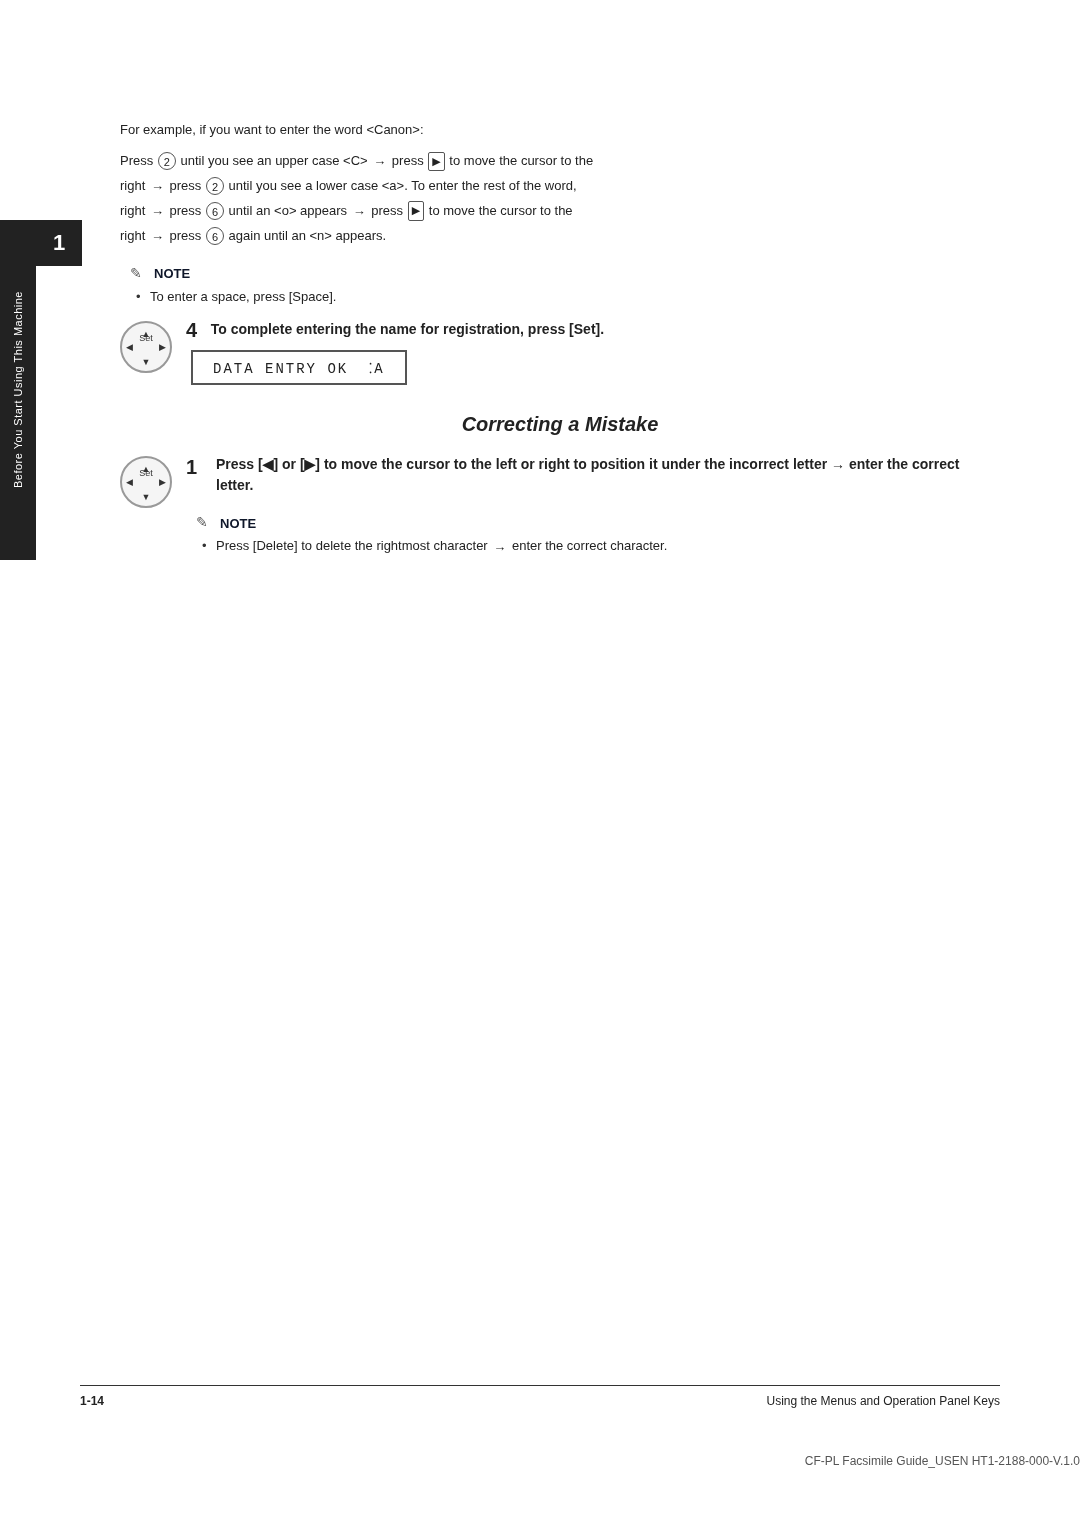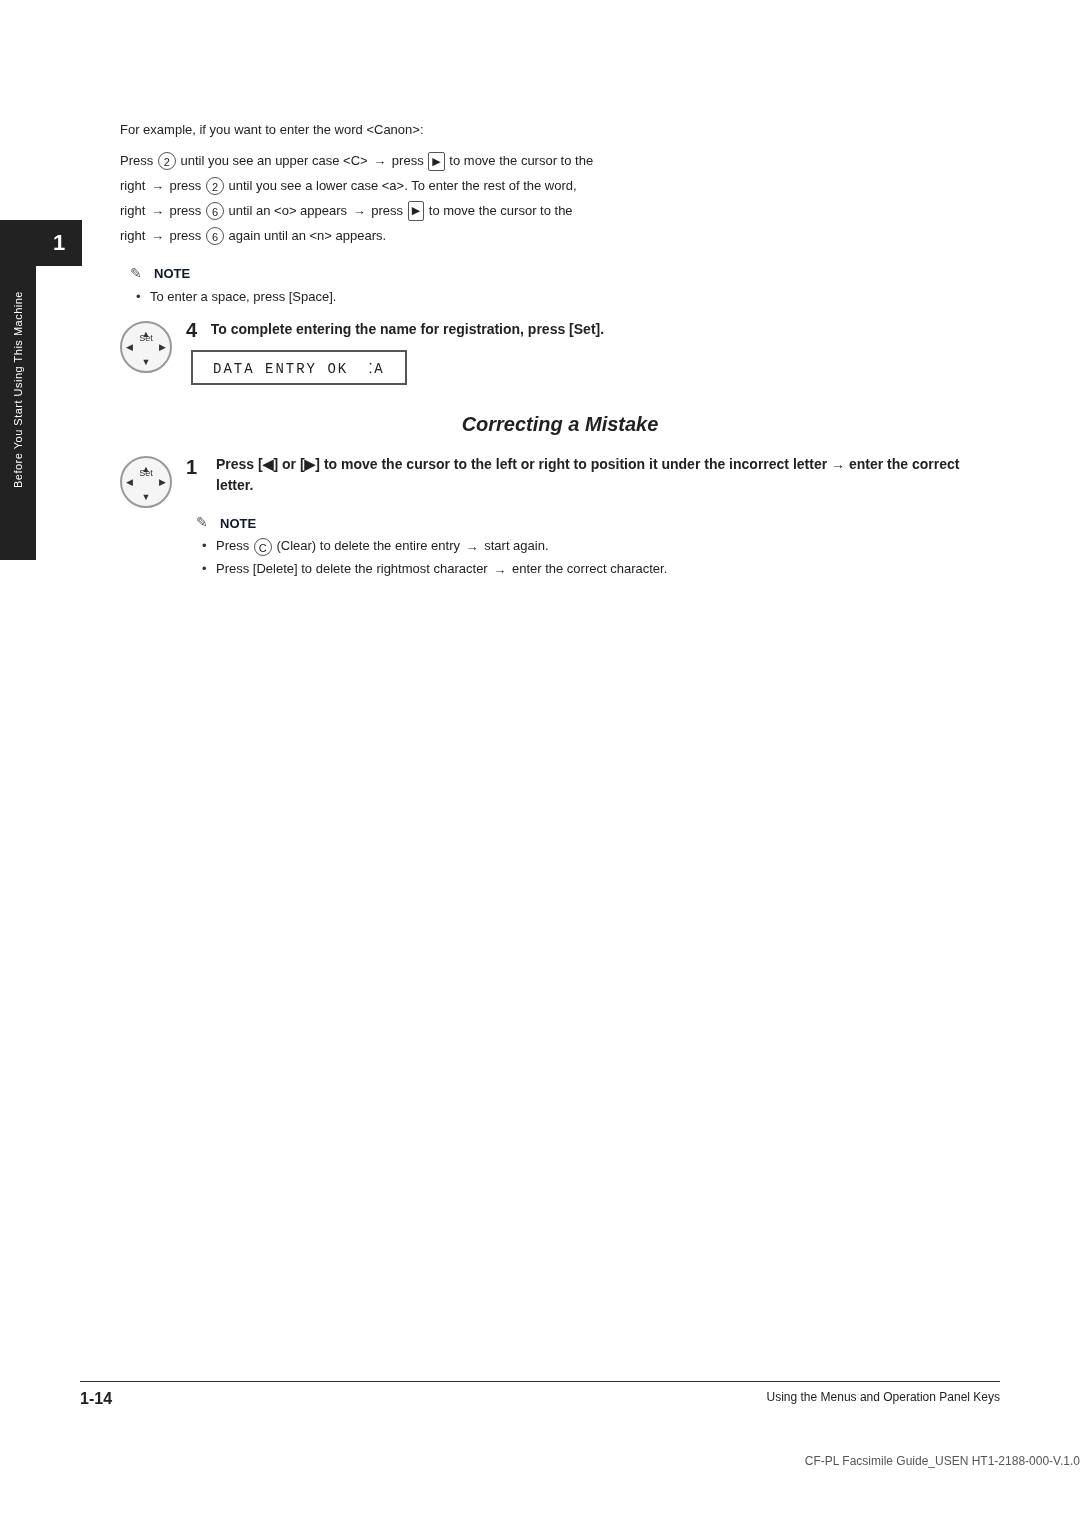--- a/index.html
+++ b/index.html
@@ -265,21 +265,21 @@
       bottom: 120px;
       left: 80px;
       right: 80px;
       border-top: 1.5px solid #333;
       padding-top: 8px;
       display: flex;
       justify-content: space-between;
       align-items: flex-start;
     }
     .footer-page {
-      font-size: 16px;
+      font-size: 12px;
       font-weight: bold;
       color: #222;
     }
     .footer-desc {
       font-size: 12px;
       color: #222;
     }
     .footer-doc-id {
       position: absolute;
       bottom: 60px;
@@ -371,21 +371,20 @@
           <span class="step-num">1</span>
           <div class="step-title">Press [◀] or [▶] to move the cursor to the left or right to position it under the incorrect letter → enter the correct letter.</div>
         </div>
 
         <div class="note-section">
           <div class="note-header">
             <span class="note-icon">✎</span>
             <span class="note-label">NOTE</span>
           </div>
           <ul class="note-items">
-            <li>Press <span class="key-btn">C</span> (Clear) to delete the entire entry <span class="arrow-right">→</span> start again.</li>
             <li>Press [Delete] to delete the rightmost character <span class="arrow-right">→</span> enter the correct character.</li>
           </ul>
         </div>
       </div>
     </div>
 
   </div>
 
   <div class="footer-line">
     <span class="footer-page">1-14</span>

